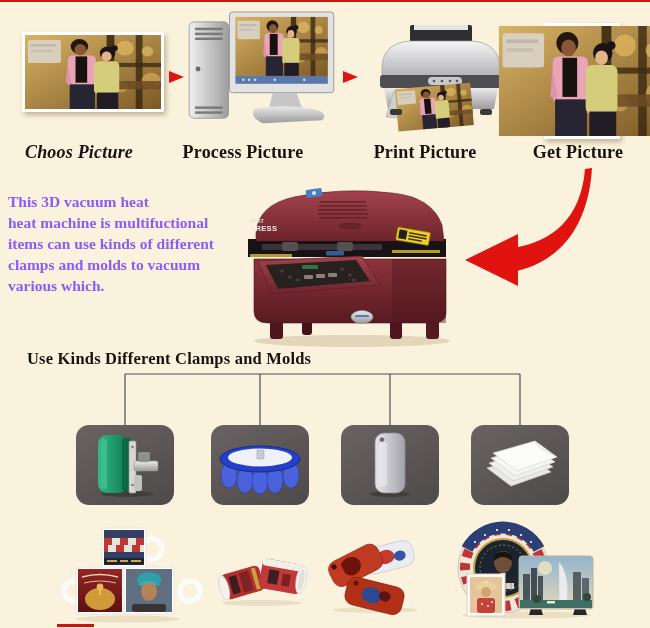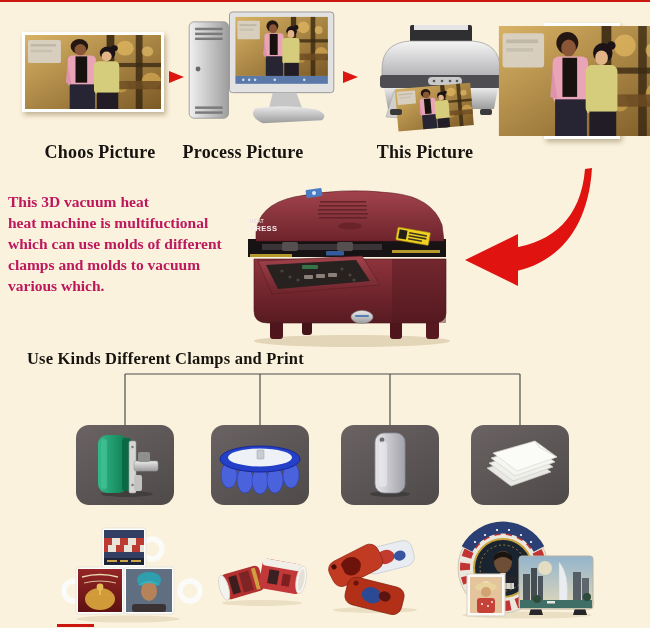--- a/index.html
+++ b/index.html
@@ -15,21 +15,21 @@
     position:absolute; top:142px; height:24px; text-align:center;
     font-size:18px; font-weight:bold; color:#171310; letter-spacing:.2px;
   }
   .photo-frame{
     position:absolute; background:#fff; padding:3px;
     box-shadow:2px 3px 5px rgba(120,100,60,.45);
   }
   .photo-frame svg{display:block;}
   .desc{
     position:absolute; left:8px; top:191px; width:250px;
-    font-size:15.5px; font-weight:bold; color:#be185d; line-height:21px;
+    font-size:15.5px; font-weight:bold; color:#8b5cf6; line-height:21px;
   }
   .clamps-heading{
     position:absolute; left:27px; top:349px;
     font-size:16.5px; font-weight:bold; color:#17130f; letter-spacing:.2px;
   }
   .mold-box{
     position:absolute; top:425px; width:98px; height:80px; border-radius:13px;
     background:linear-gradient(150deg,#6b6363 0%,#5d5757 45%,#4f4a4a 100%);
     display:flex; align-items:center; justify-content:center;
   }
@@ -175,28 +175,29 @@
   <svg class="flow-svg" style="left:520px;top:71px;" width="15" height="12" viewBox="0 0 15 12">
     <polygon points="0,0 15,6 0,12" fill="#dd1510"></polygon>
   </svg>
 
   <div class="photo-frame" style="left:544px;top:23px;">
     <svg width="70" height="110" viewBox="36 0 64 90" preserveAspectRatio="xMidYMid slice">
         <use href="#couple-art"></use>
       </svg>
   </div>
 
-  <div class="step-label" style="left:30px;width:140px;">Choos Picture</div>
+  <div class="step-label" style="left:9px;width:140px;font-style:italic;">Choos Picture</div>
   <div class="step-label" style="left:173px;width:140px;">Process Picture</div>
-  <div class="step-label" style="left:355px;width:140px;">This Picture</div>
+  <div class="step-label" style="left:355px;width:140px;">Print Picture</div>
+  <div class="step-label" style="left:508px;width:140px;">Get Picture</div>
 
   <div class="desc">
     <div>This 3D vacuum heat</div>
     <div>heat machine is multifuctional</div>
-    <div>which can use molds of different</div>
+    <div>items can use kinds of different</div>
     <div>clamps and molds to vacuum</div>
     <div>various which.</div>
   </div>
 
   <svg class="abs" style="left:242px;top:181px;" width="220" height="168" viewBox="0 0 220 168">
     <ellipse cx="110" cy="160" rx="98" ry="6" fill="#d9c9a8" opacity=".7"></ellipse>
 
     <rect x="28" y="138" width="13" height="20" rx="3" fill="#4e161c"></rect>
     <rect x="60" y="140" width="10" height="14" rx="3" fill="#431319"></rect>
     <rect x="148" y="140" width="12" height="18" rx="3" fill="#4e161c"></rect>
@@ -258,21 +259,21 @@
       <ellipse cx="120" cy="136" rx="11" ry="6.5" fill="url(#silverH)" stroke="#8a8a8a" stroke-width=".6"></ellipse>
       <rect x="113" y="134" width="14" height="2" rx="1" fill="#3a6ab0" opacity=".8"></rect>
     </g>
   </svg>
 
   <svg class="abs" style="left:455px;top:160px;" width="195" height="140" viewBox="0 0 195 140">
     <path d="M137,8 C133,72 100,104 57,112 L57,88 C98,82 126,58 130,9 Z" fill="#e01310"></path>
     <polygon points="10,100 63,74 63,126" fill="#e01310"></polygon>
   </svg>
 
-  <div class="clamps-heading">Use Kinds Different Clamps and Print</div>
+  <div class="clamps-heading">Use Kinds Different Clamps and Molds</div>
 
   <svg class="abs" style="left:0;top:368px;" width="650" height="60" viewBox="0 0 650 60">
     <g stroke="#4c4c4c" stroke-width="1.2" fill="none">
       <path d="M125,6 H520"></path>
       <path d="M125,6 V58"></path>
         <path d="M260,6 V58"></path>
         <path d="M390,6 V58"></path>
         <path d="M520,6 V58"></path>
     </g>
   </svg>

